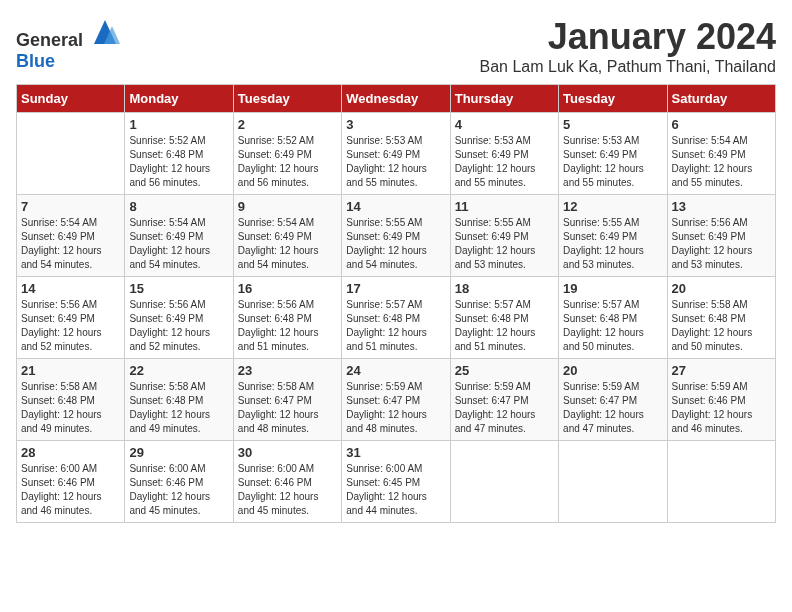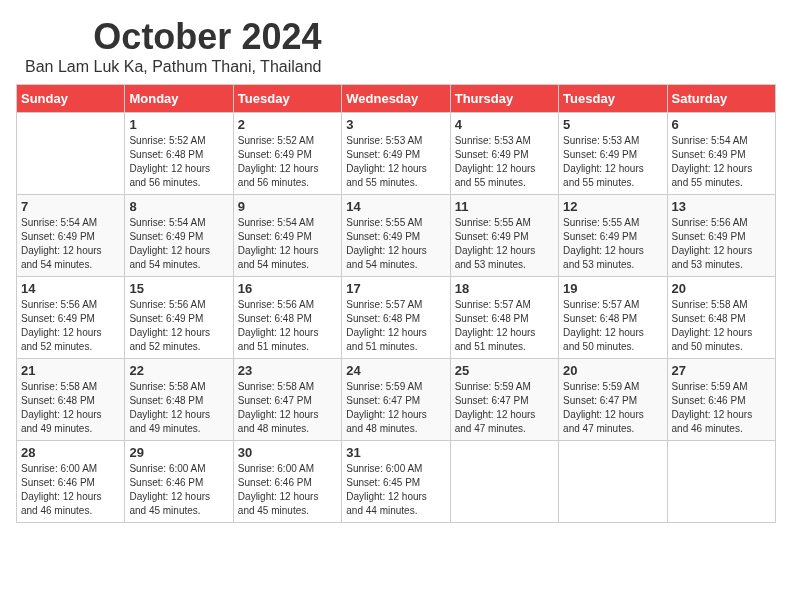--- a/index.html
+++ b/index.html
@@ -47,21 +47,21 @@
       font-size: 16px;
       color: #333;
       margin-left: 9px;
     }
     table {
       width: 100%;
       border-collapse: collapse;
       font-size: 11px;
     }
     thead tr th {
-      background-color: #ef4444;
+      background-color: #b91c1c;
       color: #fff;
       padding: 6px 4px;
       text-align: left;
       font-size: 13px;
       font-weight: bold;
       border: 1px solid #ccc;
     }
     tbody tr td {
       border: 1px solid #ccc;
       padding: 4px 4px;
@@ -84,22 +84,33 @@
       background-color: #f9f9f9;
     }
     tbody tr td.empty {
       background: #fff;
     }
   </style>
 </head>
 <body>
 
 <div class="header-area">
+  <div class="logo">
+    <div>
+      <span class="logo-text-general">General</span>
+      <svg class="logo-icon" viewBox="0 0 30 30" xmlns="http://www.w3.org/2000/svg">
+        <polygon points="4,28 15,4 26,28" fill="#1a6abf"></polygon>
+        <polygon points="14,28 22,10 30,28" fill="#4a9de0" opacity="0.7"></polygon>
+      </svg>
+      <br>
+      <span class="logo-text-blue">Blue</span>
+    </div>
+  </div>
   <div class="title-area">
-    <div class="main-title">October 2024</div>
+    <div class="main-title">January 2024</div>
     <div class="subtitle">Ban Lam Luk Ka, Pathum Thani, Thailand</div>
   </div>
 </div>
 
 <table>
   <thead id="calendar-header">
   <tr>
         <th>Sunday</th>
         <th>Monday</th>
         <th>Tuesday</th>

